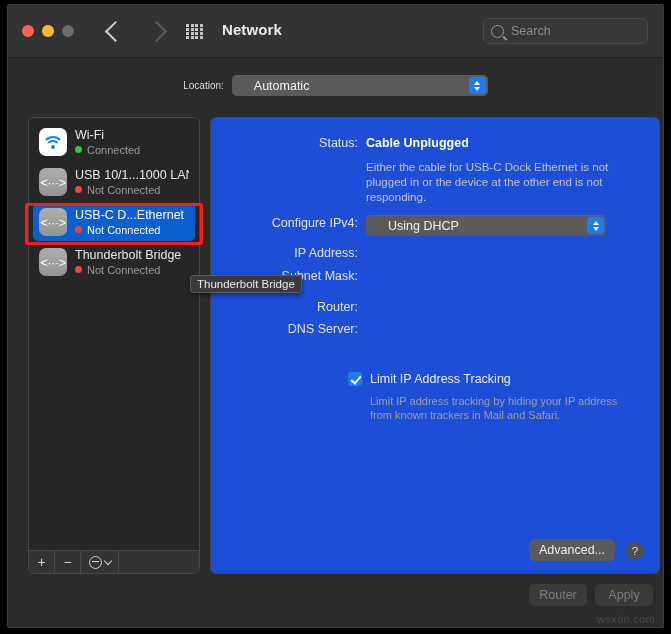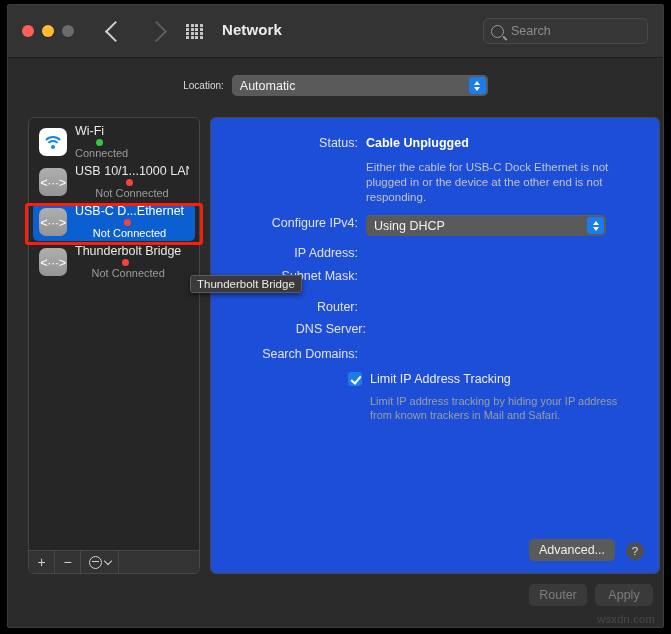--- a/index.html
+++ b/index.html
@@ -152,20 +152,21 @@
     display: flex;
     align-items: center;
     position: relative;
     box-sizing: border-box;
     box-shadow: 0 0.5px 0 rgba(255,255,255,0.08) inset;
   }
   .popup .val {
     font-size: 12.5px;
     color: #f2f2f2;
     padding-left: 8px;
+    margin-left: 14px;
   }
   .popup .stepper {
     position: absolute;
     right: 2px;
     top: 2px;
     width: 17px;
     height: 17px;
     background: #1c7ced;
     border-radius: 3.5px;
     display: flex;
@@ -226,21 +227,20 @@
     line-height: 15px;
     white-space: nowrap;
   }
   .svc.selected .svc-name { color: #ffffff; }
   .svc-status {
     font-size: 11px;
     color: #9b9b9b;
     line-height: 14px;
     display: flex;
     align-items: center;
-    flex-direction: column;
   }
   .svc.selected .svc-status { color: #ffffff; }
   .led {
     width: 7px; height: 7px;
     border-radius: 50%;
     margin-right: 5px;
     flex: none;
   }
   .led.green { background: #35c63a; }
   .led.red { background: #f6423c; }
@@ -341,21 +341,21 @@
     color: #c3c3c3;
     line-height: 15px;
   }
   #configure-row { left: 202px; top: 210px; }
   #configure-row .fl { width: 156px; }
   #ipv4-popup { width: 240px; }
 
   #ip-address-row { left: 202px; top: 240px; }
   #subnet-row { left: 202px; top: 263px; }
   #router-row { left: 202px; top: 294px; }
-  #dns-row { left: 210px; top: 316px; }
+  #dns-row { left: 202px; top: 316px; }
   #search-domains-row { left: 202px; top: 341px; }
   #ip-address-row .fl, #subnet-row .fl, #router-row .fl,
   #dns-row .fl, #search-domains-row .fl { width: 156px; }
 
   #status-row { left: 202px; top: 130px; }
   #status-row .fl { width: 156px; }
 
   .checkrow {
     position: absolute;
     left: 340px;
@@ -648,24 +648,20 @@
     <div class="field-row" id="router-row">
       <span class="fl">Router:</span>
       <span class="fv-strong"></span>
     </div>
 
     <div class="field-row" id="dns-row">
       <span class="fl">DNS Server:</span>
       <span class="fv-strong"></span>
     </div>
 
-    <div class="field-row" id="search-domains-row">
-      <span class="fl">Search Domains:</span>
-      <span class="fv-strong"></span>
-    </div>
 
     <div class="checkrow">
       <span class="checkbox"></span>
       <span class="chk-label">Limit IP Address Tracking</span>
     </div>
     <div class="chk-help">Limit IP address tracking by hiding your IP address from known trackers in Mail and Safari.</div>
 
     <div class="tooltip">Thunderbolt Bridge</div>
 
     <button class="btn disabled" id="revert-button">Router</button>

